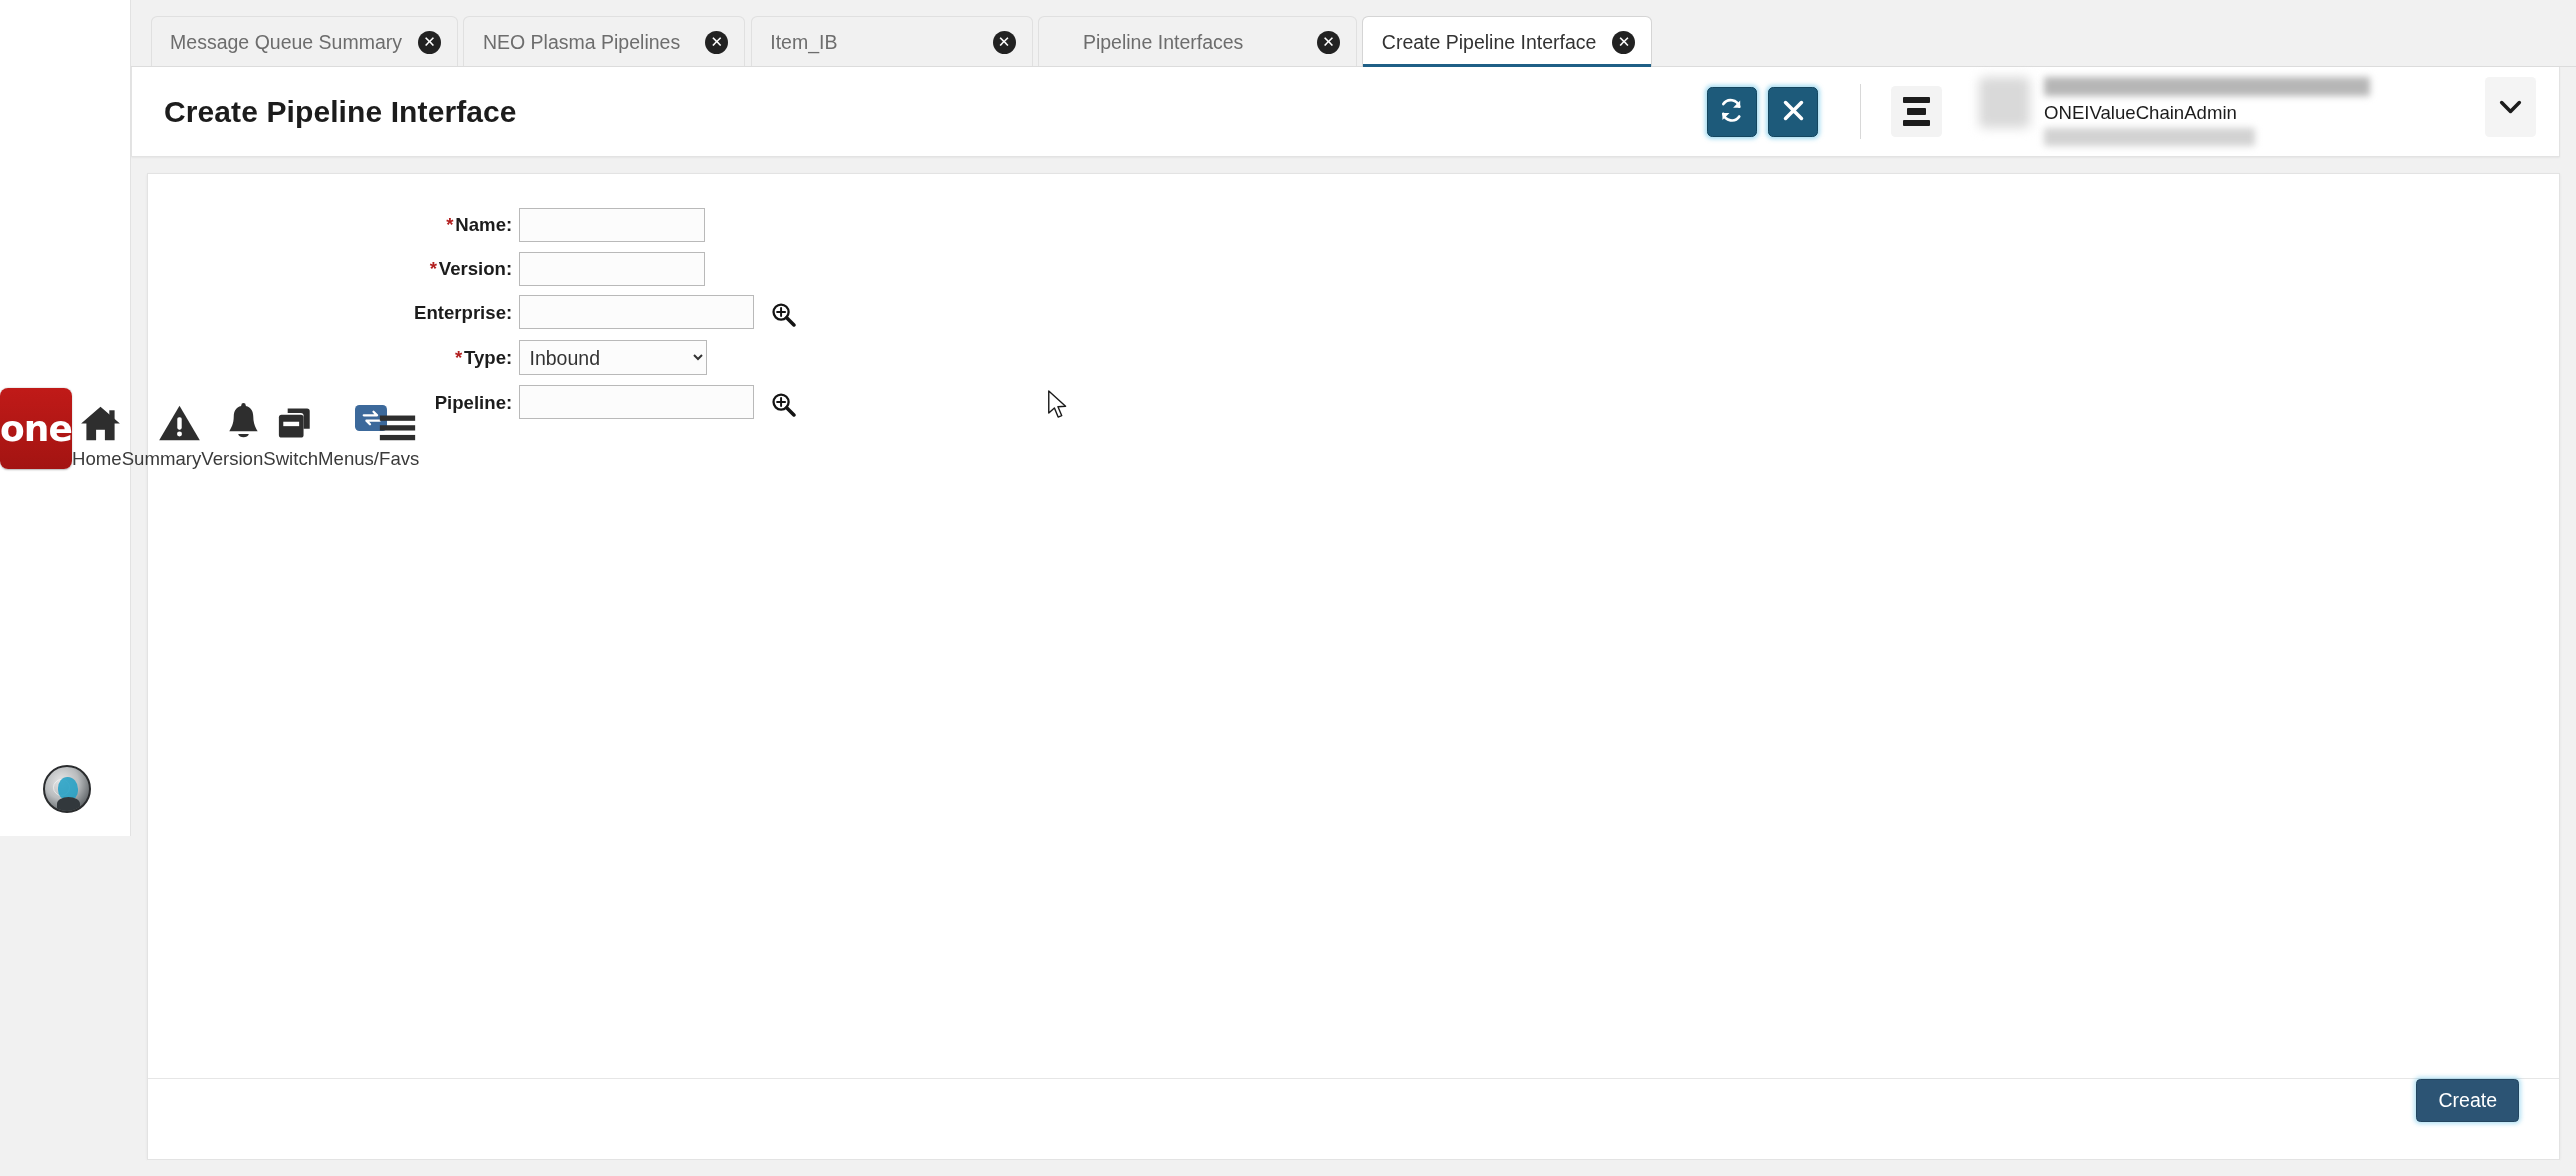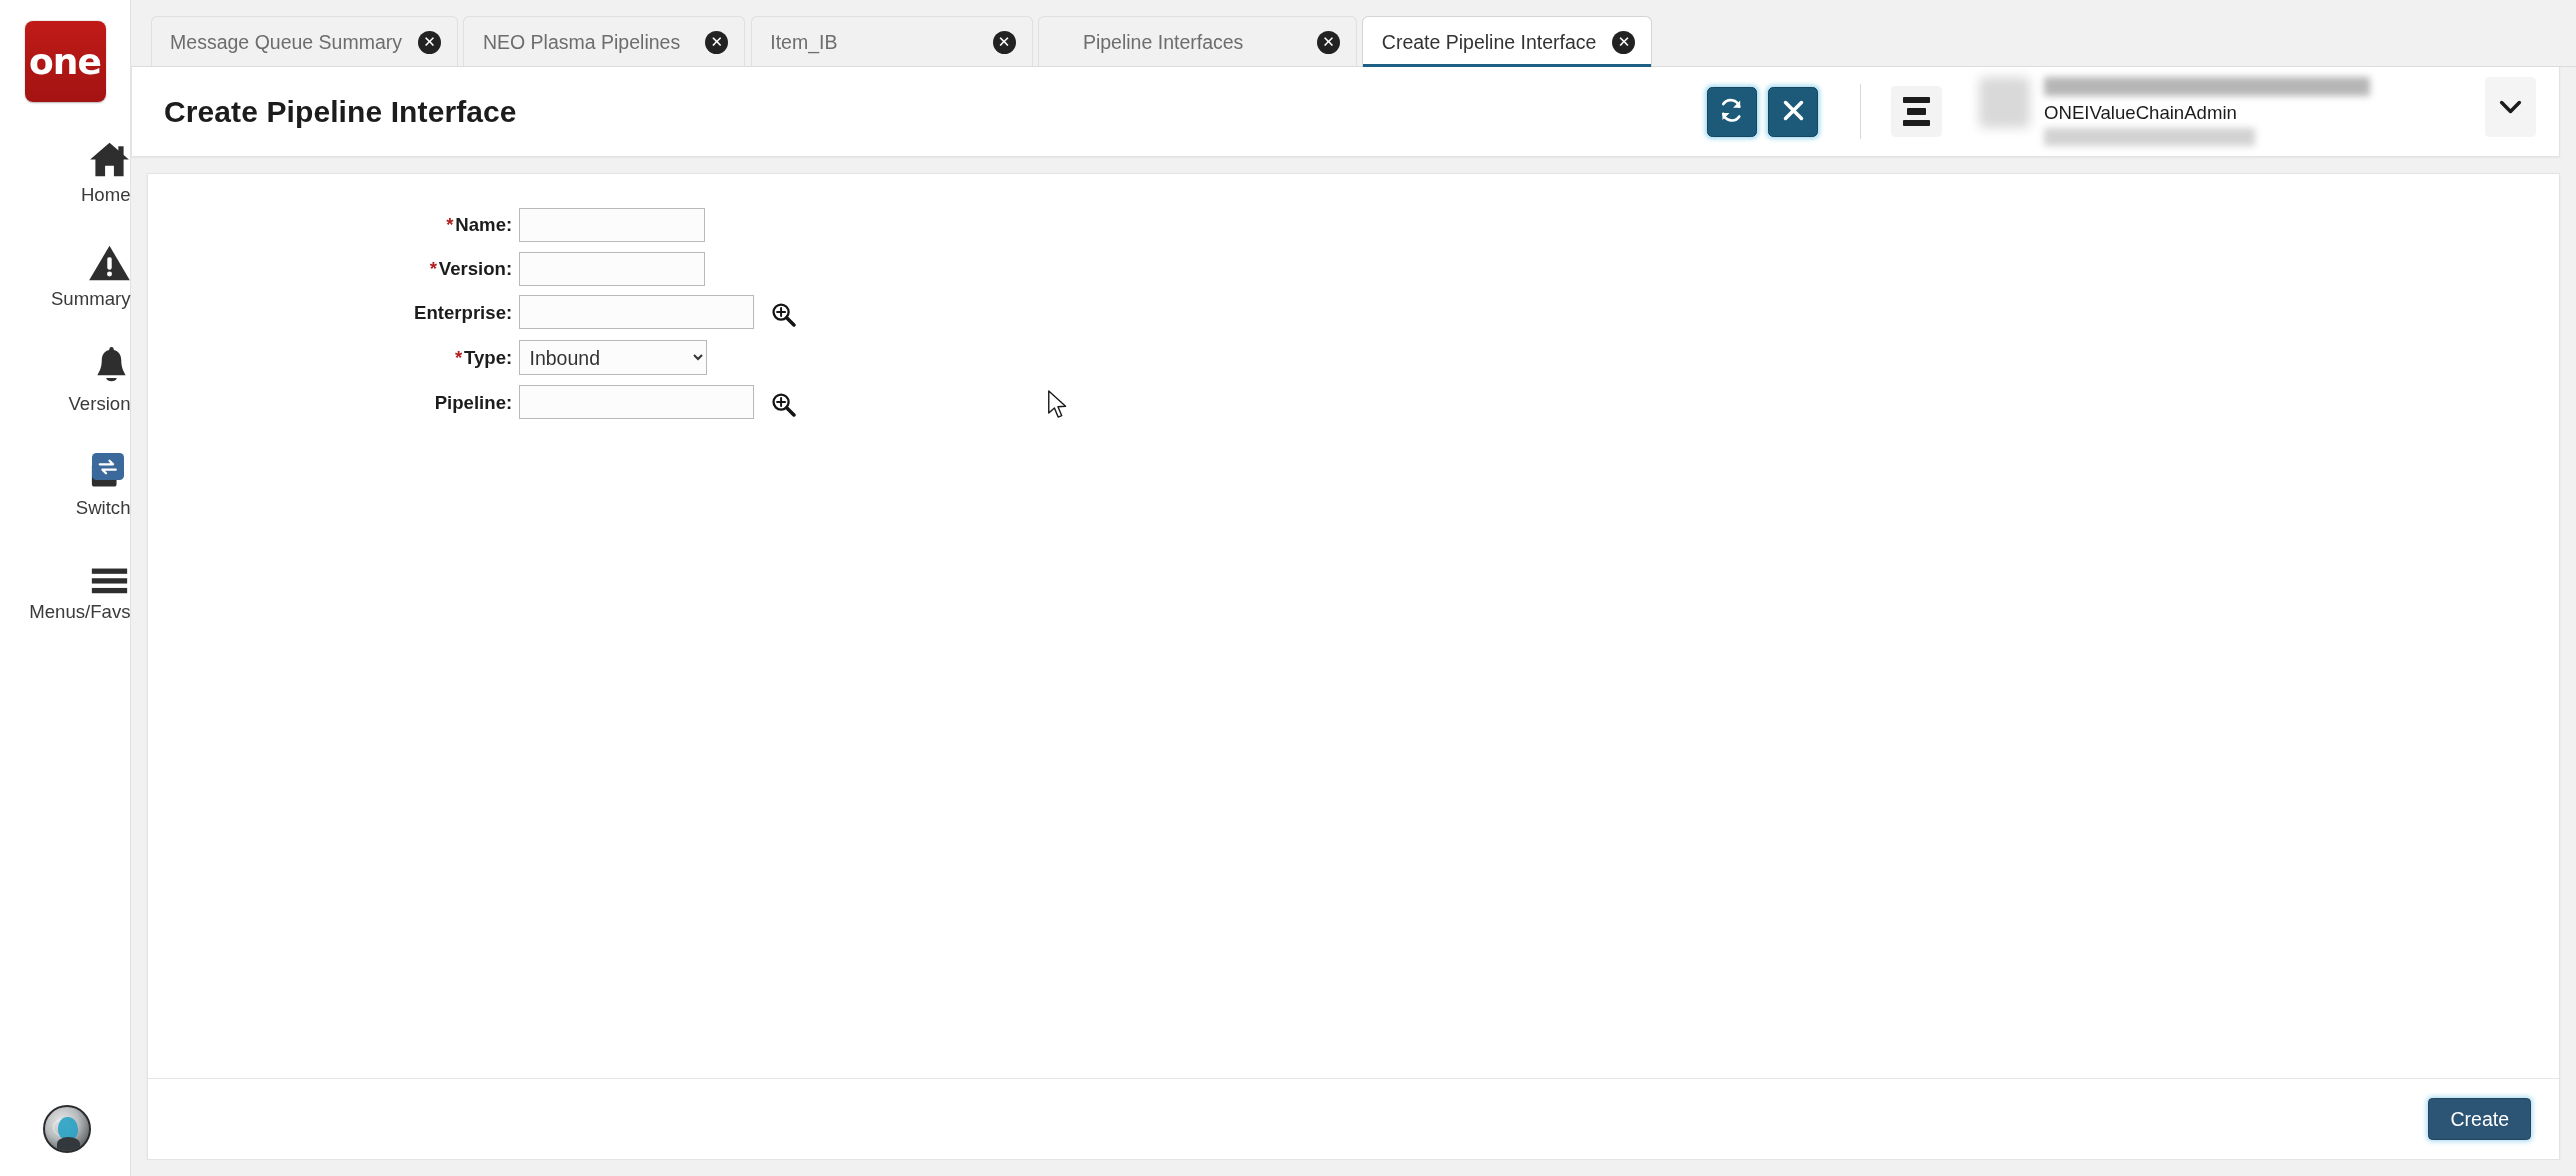--- a/index.html
+++ b/index.html
@@ -14,25 +14,24 @@
   #app {
     position: relative;
     width: 2576px; height: 1176px;
     display: flex;
     background: #f1f1f1;
   }
 
   
   .sidebar {
     width: 131px;
-    height: 1176px;
+    height: 836px;
     background: #ffffff;
     flex: 0 0 131px;
     display: flex;
-    flex-direction: column;
     align-items: center;
     position: relative;
     border-right: 0.9px solid #e2e2e2;
   }
   .brand-logo {
     width: 81px; height: 81px;
     margin-top: 21px;
     border-radius: 8px;
     background: linear-gradient(180deg,#c01a18 0%, #a31412 100%);
     display: flex; align-items: center; justify-content: center;
@@ -351,23 +350,23 @@
     margin-left: 8.9px;
     vertical-align: middle;
     cursor: pointer;
   }
 
   
   .card-footer {
     height: 81px;
     border-top: 0.9px solid #e6e6e6;
     display: flex;
-    align-items: center;
+    align-items: flex-start;
     justify-content: flex-end;
-    padding-right: 28px;
+    padding-right: 40px;
     flex: 0 0 81px;
     background: #ffffff;
   }
   .create-btn {
     background: #2c5474;
     border: 0.9px solid #23455f;
     border-radius: 4.4px;
     color: #ffffff;
     font-size: 19.5px;
     font-family: "Liberation Sans", sans-serif;

